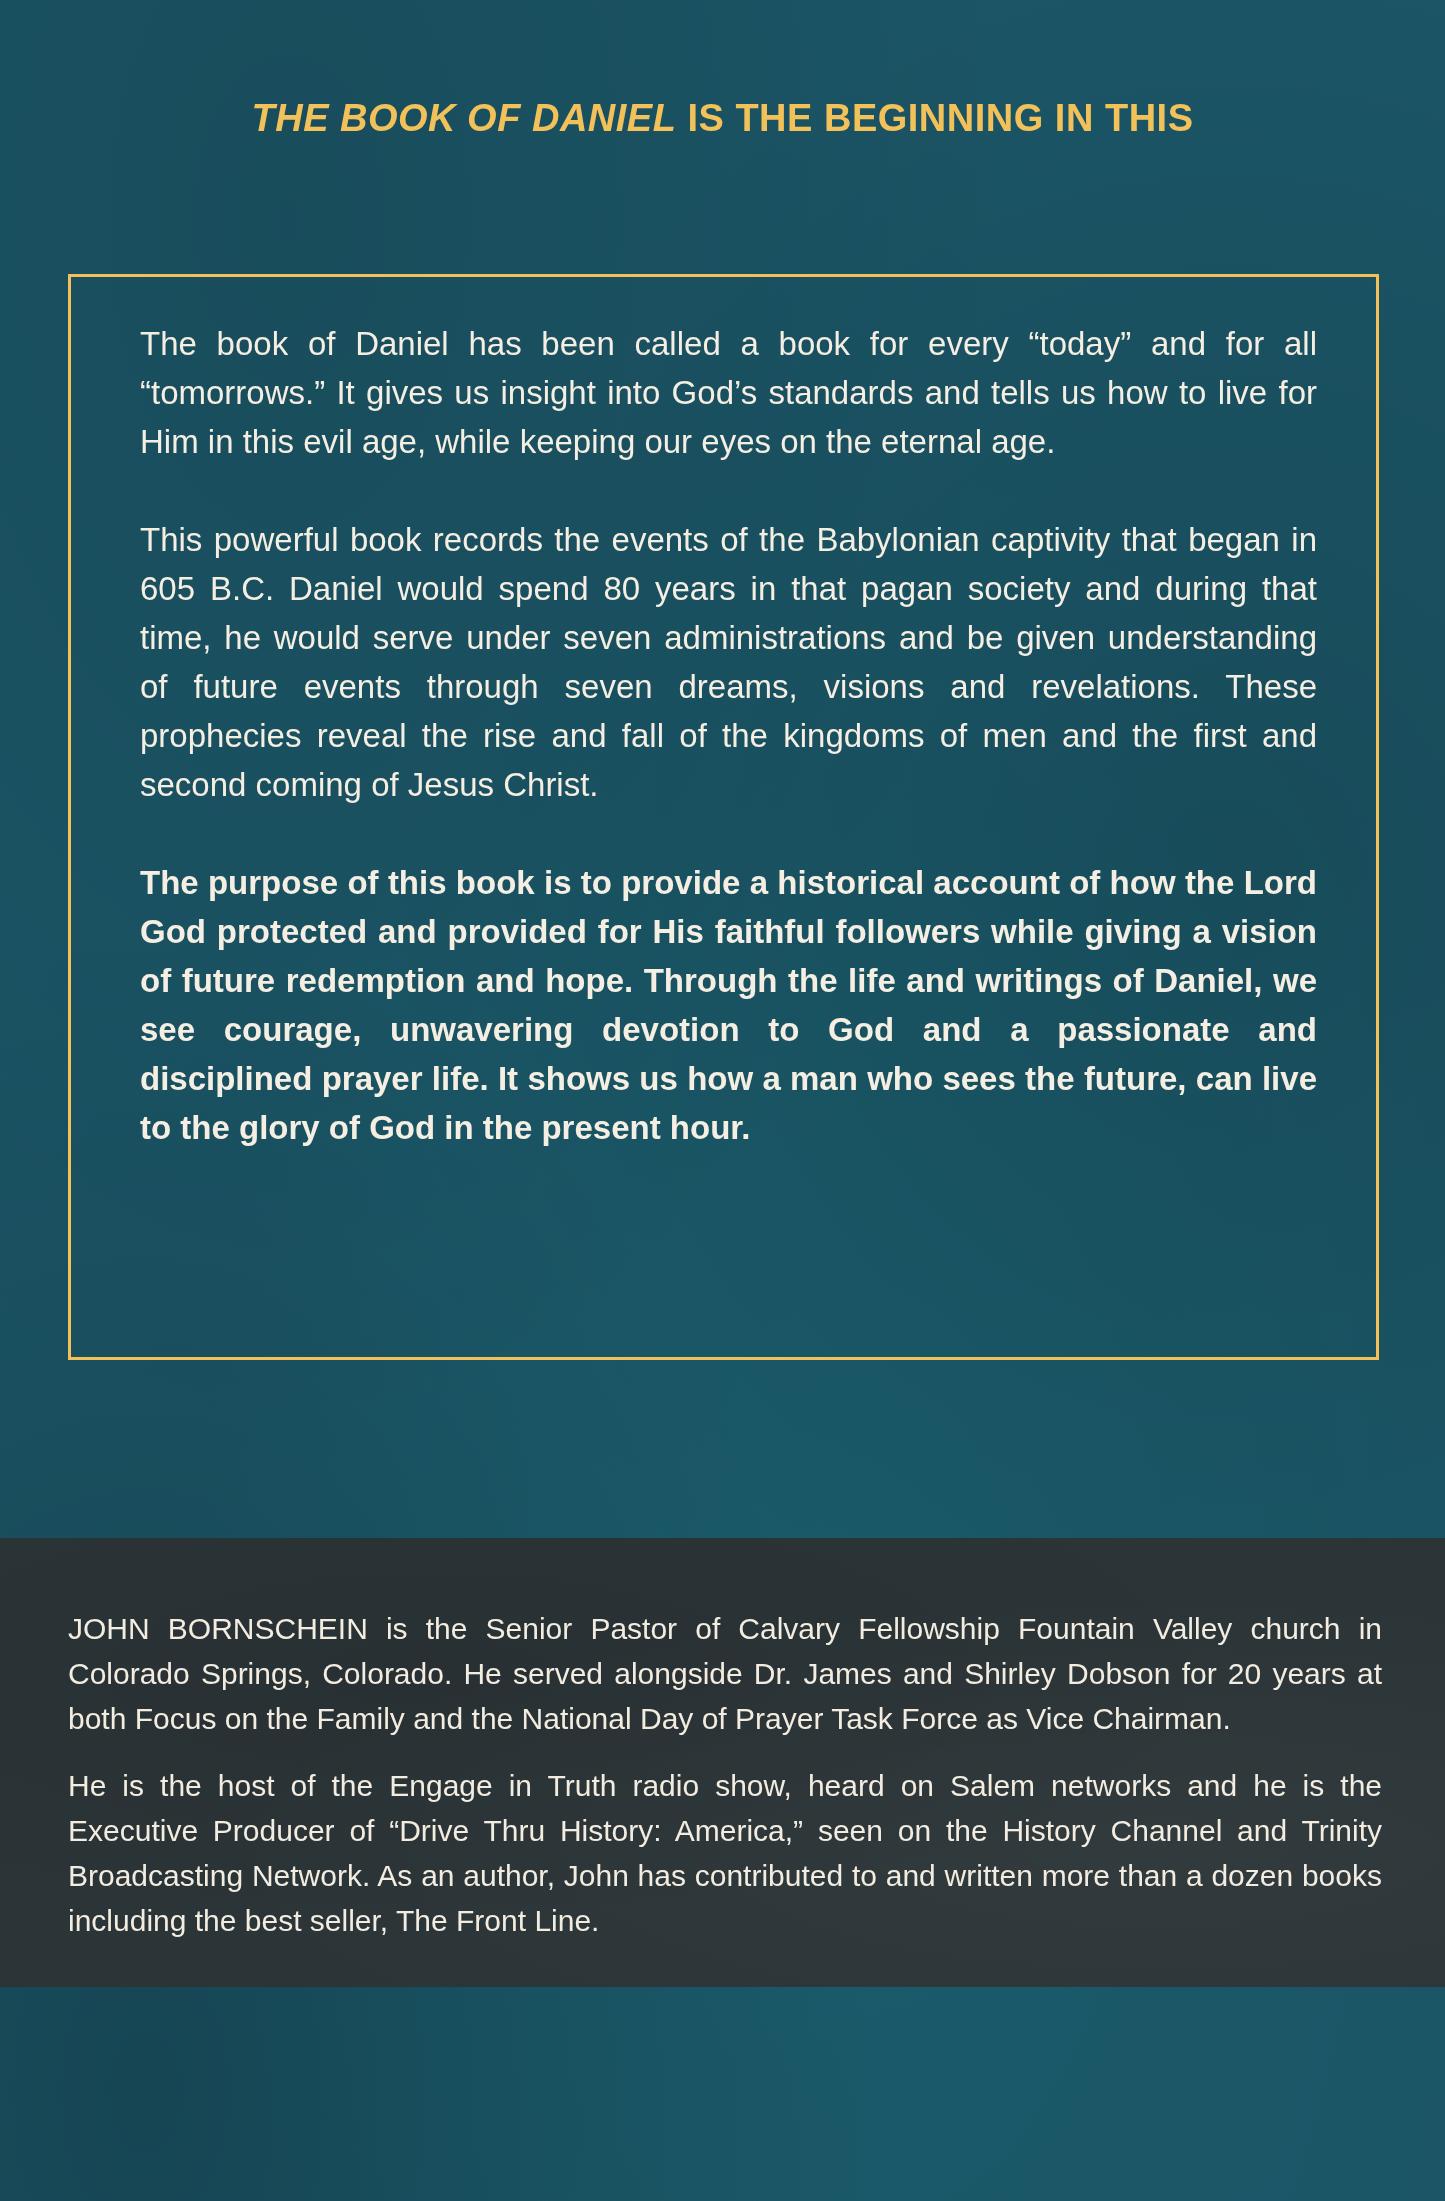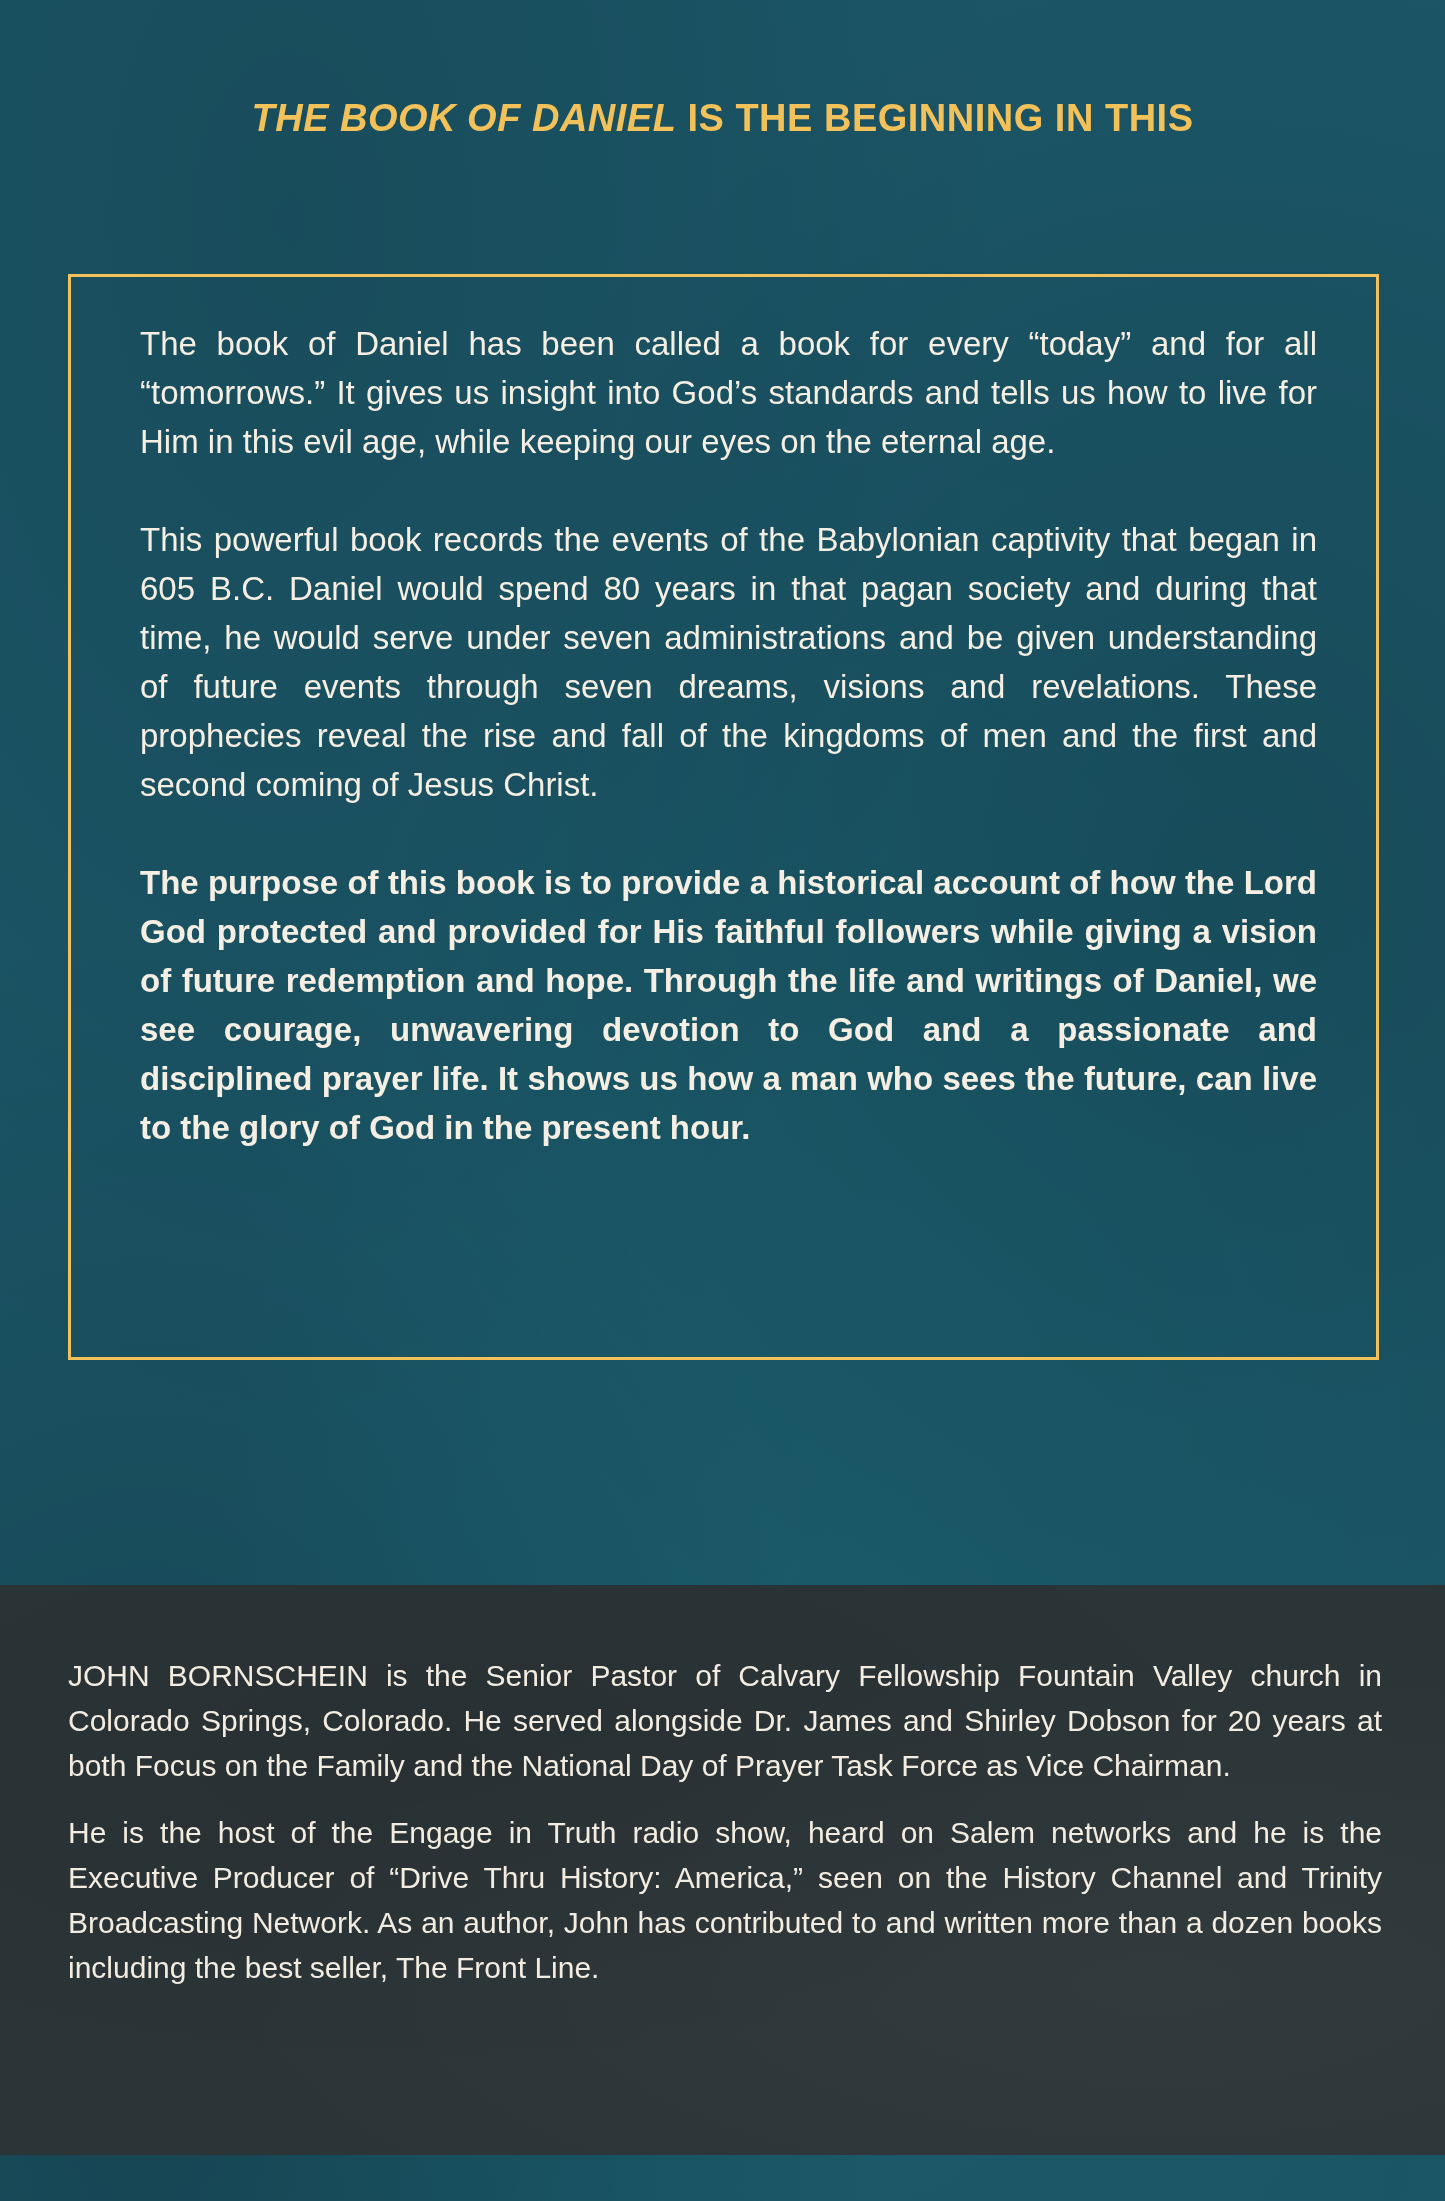--- a/index.html
+++ b/index.html
@@ -51,23 +51,23 @@
     margin: 0 0 49px 0;
     font-size: 33px;
     line-height: 49px;
     text-align: justify;
     color: #f5eee2;
   }
   .blurb-text p:last-child { margin-bottom: 0; font-weight: bold; }
   .bio-panel {
     position: absolute;
     left: 0;
-    top: 1585px;
+    top: 1538px;
     width: 1445px;
-    height: 570px;
+    height: 449px;
     background: #2b3437;
     background-image:
       radial-gradient(ellipse at 30% 30%, rgba(0,0,0,0.08), rgba(0,0,0,0) 60%),
       radial-gradient(ellipse at 80% 70%, rgba(255,255,255,0.03), rgba(0,0,0,0) 60%);
   }
   .bio-text {
     position: absolute;
     left: 68px;
     top: 68px;
     width: 1314px;

